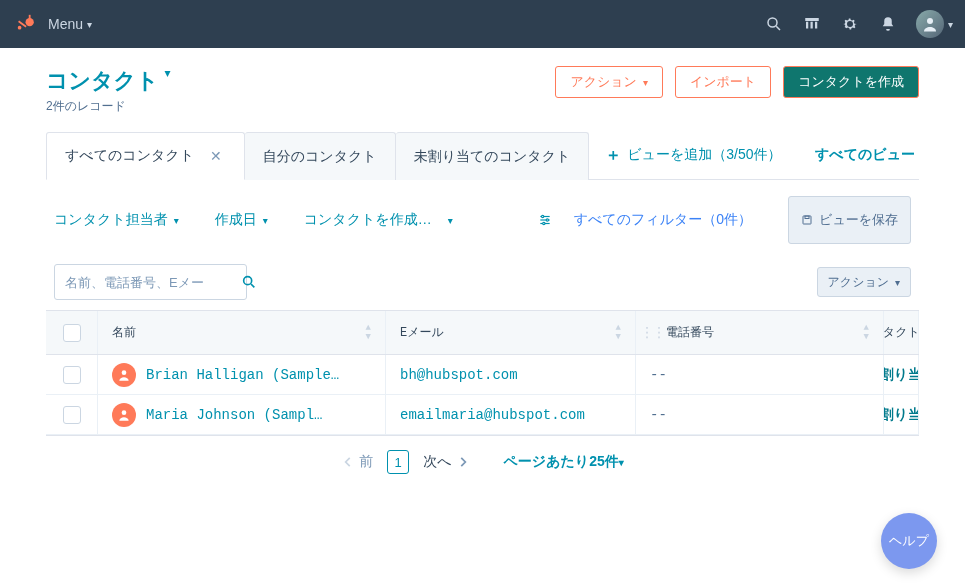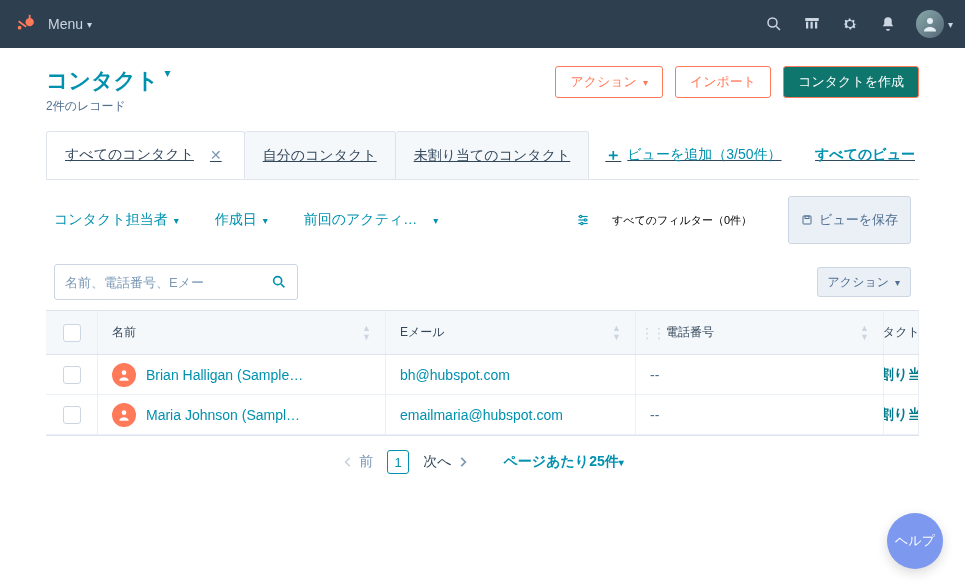--- a/index.html
+++ b/index.html
@@ -20,47 +20,47 @@
   .title-row { display:flex; align-items:flex-start; gap:6px; cursor:pointer; }
   .page-title { font-size: 22px; font-weight: 600; color: #0091ae; }
   .subhead { font-size: 12px; color:#516f90; margin-top:2px; }
   .header-actions { margin-left:auto; display:flex; gap:12px; }
   .btn { height:32px; padding:0 14px; border-radius:3px; font-size:13px; display:inline-flex; align-items:center; gap:6px; cursor:pointer; white-space:nowrap; }
   .btn-outline-orange { border:1px solid #ff7a59; color:#ff7a59; background:#fff; }
   .btn-solid-orange { border:1px solid #ff7a59; color:#fff; background:#0f766e; }
   .caret { font-size:10px; }
 
   
-  .tabs-row { display:flex; align-items:flex-start; margin-top:16px; border-bottom:1px solid #dfe3eb;text-decoration:underline; }
+  .tabs-row { display:flex; align-items:flex-end; margin-top:16px; border-bottom:1px solid #dfe3eb; }
   .tab { height:48px; padding:0 18px; display:flex; align-items:center; gap:12px; border:1px solid #dfe3eb; border-bottom:none; border-top-left-radius:3px; border-top-right-radius:3px; margin-bottom:-1px; background:#f5f8fa; color:#33475b; cursor:pointer; font-size:14px;}
   .tab.active { background:#fff; border-bottom:1px solid #fff; }
   .tab + .tab { border-left:none; }
   .tab-close { color:#7c98b6; font-size:14px; cursor:pointer; padding:4px; }
   .tab-add { height:48px; padding:0 16px; display:flex; align-items:center; gap:6px; color:#0091ae; font-weight:500; cursor:pointer; font-size:14px;}
   .tab-allviews { margin-left:auto; height:48px; display:flex; align-items:center; color:#0091ae; font-weight:600; font-size:14px; cursor:pointer; padding:0 4px;}
 
   
   .filter-row { display:flex; align-items:center; gap:36px; padding:16px 8px; }
   .filter-link { color:#0091ae; font-weight:500; display:flex; align-items:center; gap:6px; cursor:pointer; font-size:14px;}
   .filter-spacer { flex:1; }
-  .all-filters { display:flex; align-items:center; gap:22px; color:#000000; font-weight:500; cursor:pointer; font-size:11px;}
+  .all-filters { display:flex; align-items:center; gap:22px; color:#3b82f6; font-weight:500; cursor:pointer; font-size:14px;}
   .save-view-btn { height:48px; padding:0 12px; border:1px solid #cbd6e2; border-radius:3px; background:#eaf0f6; color:#506e91; font-size:13px; display:inline-flex; align-items:center; gap:6px; cursor:pointer;}
 
   
   .toolbar-row { display:flex; align-items:center; padding:4px 8px 10px; gap:12px; }
-  .search-box { width:244px; height:36px; border:1px solid #cbd6e2; border-radius:3px; display:flex; align-items:center; padding:0 10px; }
+  .search-box { width:193px; height:36px; border:1px solid #cbd6e2; border-radius:3px; display:flex; align-items:center; padding:0 10px; }
   .search-box input { border:none; outline:none; flex:1; font-size:13px; color:#33475b; background:transparent; }
   .search-box input::placeholder { color:#7c98b6; }
   .search-icon-wrap { color:#0091ae; display:flex; }
   .action-dd { height:30px; border:1px solid #cbd6e2; border-radius:3px; background:#eaf0f6; color:#506e91; font-size:12px; padding:0 10px; display:inline-flex; align-items:center; gap:6px; cursor:pointer;}
 
   
   .table-wrap { border:1px solid #dfe3eb; border-left:none; border-right:none;}
   .thead { display:flex; height:44px; background:#f5f8fa; border-bottom:1px solid #dfe3eb; font-size:12px; color:#33475b; }
-  .th, .td { display:flex; align-items:center; padding:0 14px; border-right:1px solid #eaf0f6; overflow:hidden; white-space:nowrap; text-overflow:ellipsis; }
+  .th, .td { display:flex; align-items:center; padding:0 14px; border-right:1px solid #eaf0f6; overflow:hidden; white-space:nowrap; text-overflow:ellipsis;font-family:Liberation Mono, monospace; }
   .col-cb { width:52px; justify-content:center; flex:none; }
   .col-name { width:288px; flex:none; }
   .col-email { width:250px; flex:none; }
   .col-phone { width:248px; flex:none; position:relative; }
   .col-owner { flex:1; justify-content:center; }
   .sort-handle { margin-left:auto; color:#cbd6e2; font-size:9px; line-height:9px; display:flex; flex-direction:column; }
   .drag-handle { position:absolute; left:4px; color:#cbd6e2; font-size:14px; letter-spacing:-2px; cursor:grab;}
   .trow { display:flex; height:40px; border-bottom:1px solid #eaf0f6; font-size:14px; align-items:stretch; }
   .checkbox { width:18px; height:18px; border:1px solid #cbd6e2; border-radius:3px; cursor:pointer; background:#fff;}
   .contact-badge { width:24px; height:24px; border-radius:50%; background:#ff7a59; display:flex; align-items:center; justify-content:center; margin-right:10px; flex:none;}
@@ -70,21 +70,21 @@
 
   
   .pager { display:flex; align-items:center; justify-content:center; gap:14px; padding:14px 0; font-size:14px; }
   .pager-btn { color:#7c98b6; display:flex; align-items:center; gap:4px; cursor:pointer; }
   .pager-btn.enabled { color:#33475b; }
   .page-num { width:22px; height:24px; border:1px solid #0091ae; border-radius:3px; color:#0091ae; display:flex; align-items:center; justify-content:center; font-size:13px;}
   .per-page { color:#0091ae; font-weight:600; display:flex; align-items:center; gap:0; cursor:pointer; margin-left:20px;}
   .chev { display:inline-flex; }
 
   
-  .help-fab { position:absolute; right:22px; bottom:18px; width:56px; height:56px; border-radius:50%; background:#7c98ef; color:#fff; display:flex; align-items:center; justify-content:center; font-size:13px; font-weight:500; cursor:pointer; box-shadow:0 4px 12px rgba(0,0,0,.15);}
+  .help-fab { position:absolute; right:28px; bottom:18px; width:56px; height:56px; border-radius:50%; background:#7c98ef; color:#fff; display:flex; align-items:center; justify-content:center; font-size:13px; font-weight:500; cursor:pointer; box-shadow:0 4px 12px rgba(0,0,0,.15);}
 </style>
 </head>
 <body>
 
 <div class="topnav">
   <div class="logo">
     <svg viewBox="0 0 24 24" width="22" height="22" fill="#ff7a59">
         <circle cx="16" cy="10" r="4.5"></circle>
         <rect x="3" y="11" width="10" height="2" transform="rotate(35 8 12)"></rect>
         <circle cx="5" cy="16" r="2"></circle>
@@ -179,21 +179,21 @@
   <div class="filter-row">
     <div class="filter-link">
       <span>コンタクト担当者</span>
       <span class="caret">▾</span>
     </div>
     <div class="filter-link">
       <span>作成日</span>
       <span class="caret">▾</span>
     </div>
     <div class="filter-link">
-      <span>前回のアクティ…</span>
+      <span>コンタクトを作成…</span>
       <span class="caret" style="margin-left:10px">▾</span>
     </div>
     <div class="filter-spacer"></div>
     <div class="all-filters">
       <svg viewBox="0 0 24 24" width="14" height="14" stroke="#0091ae" stroke-width="2" fill="none">
           <line x1="4" y1="6" x2="20" y2="6"></line>
           <line x1="4" y1="12" x2="20" y2="12"></line>
           <line x1="4" y1="18" x2="20" y2="18"></line>
           <circle cx="8" cy="6" r="2" fill="#fff"></circle>
           <circle cx="16" cy="12" r="2" fill="#fff"></circle>

